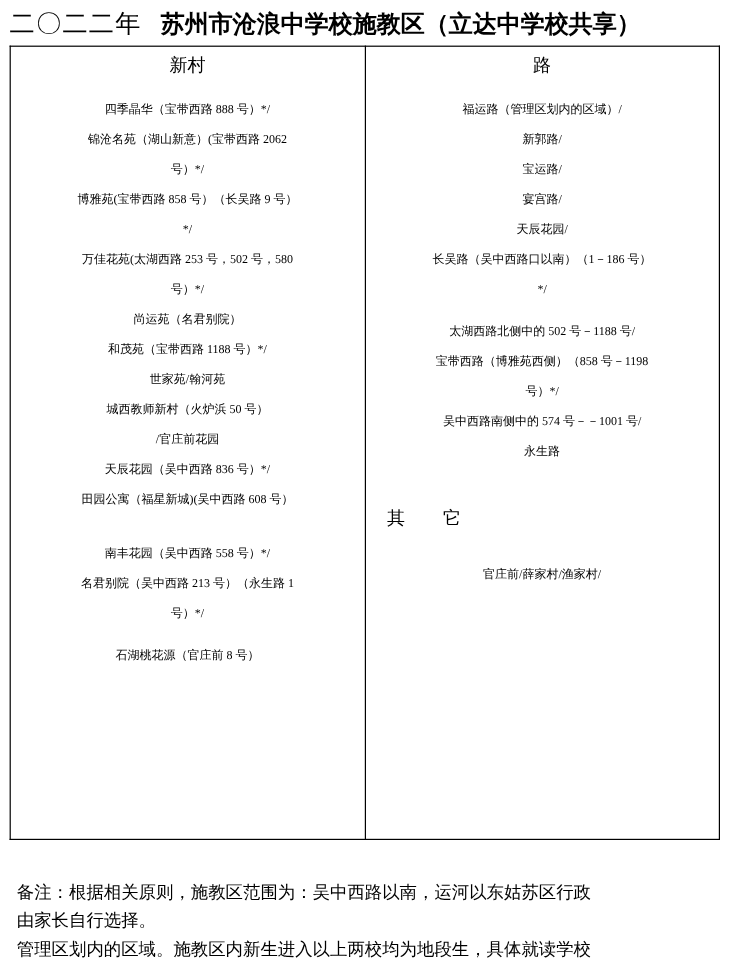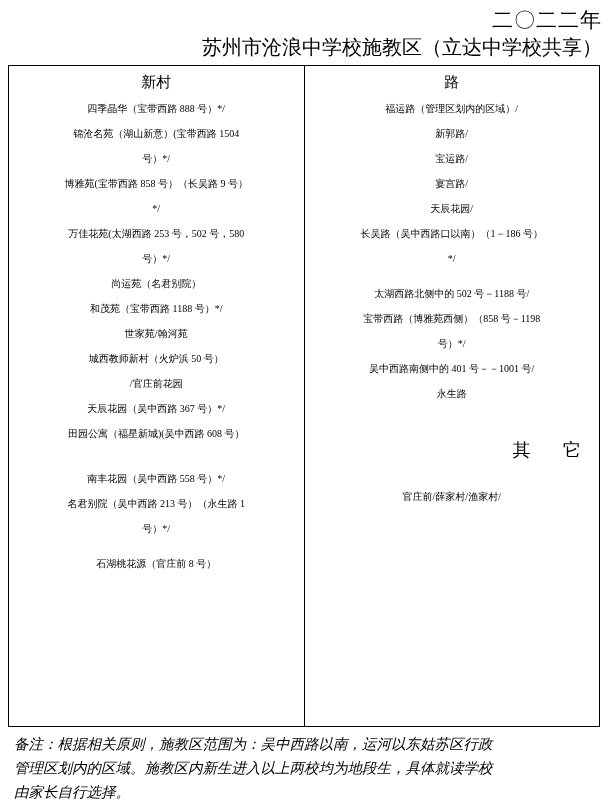--- a/index.html
+++ b/index.html
@@ -20,31 +20,30 @@
     height: 812px;
     position: relative;
     box-sizing: border-box;
     padding: 0;
   }
   .title-row {
     display: flex;
     align-items: flex-end;
     padding: 6px 6px 2px 8px;
     white-space: nowrap;
-    flex-direction: column;
   }
   .title-year {
     font-size: 21px;
     letter-spacing: 1px;
     font-weight: normal;
     font-family: "Liberation Serif", "DejaVu Serif", serif;
   }
   .title-main {
     font-size: 20px;
-    font-weight: normal;
+    font-weight: bold;
     margin-left: 16px;
     letter-spacing: 0px;
   }
   table.main {
     width: 592px;
     margin: 2px auto 0 auto;
     border-collapse: collapse;
     table-layout: fixed;
   }
   table.main td {
@@ -55,78 +54,78 @@
   .col-left { width: 50%; }
   .col-right { width: 50%; }
   .cell-inner {
     padding: 6px 4px 10px 4px;
     height: 660px;
     box-sizing: border-box;
   }
   .hd {
     text-align: center;
     font-size: 15px;
-    margin-bottom: 4px;
+    margin-bottom: 14px;
     line-height: 20px;
   }
   .ln {
     text-align: center;
     font-size: 10px;
     line-height: 25px;
   }
   .spacer-sm { height: 10px; }
   .spacer-md { height: 20px; }
   .spacer-lg { height: 30px; }
   .section-label {
-    text-align: right;
-    font-size: 18px;
+    text-align: left;
+    font-size: 15px;
     line-height: 28px;
     letter-spacing: 14px;
     padding-left: 14px;
   }
   .note {
     position: absolute;
     left: 14px;
     right: 14px;
     bottom: 8px;
     font-size: 14.5px;
     line-height: 24px;
     text-align: justify;
   }
-  .note-line { display: block; font-style: italic; }
+  .note-line { display: block; }
 </style>
 </head>
 <body>
 
 <div class="page">
 
   <div class="title-row">
     <div class="title-year">二〇二二年</div>
     <div class="title-main">苏州市沧浪中学校施教区（立达中学校共享）</div>
   </div>
 
   <table class="main">
     <tbody>
         <tr>
       <td class="col-left">
         <div class="cell-inner">
           <div class="hd">新村</div>
           <div class="ln">四季晶华（宝带西路 888 号）*/</div>
-          <div class="ln">锦沧名苑（湖山新意）(宝带西路 1504</div>
+          <div class="ln">锦沧名苑（湖山新意）(宝带西路 2062</div>
           <div class="ln">号）*/</div>
           <div class="ln">博雅苑(宝带西路 858 号）（长吴路 9 号）</div>
           <div class="ln">*/</div>
           <div class="ln">万佳花苑(太湖西路 253 号，502 号，580</div>
           <div class="ln">号）*/</div>
           <div class="ln">尚运苑（名君别院）</div>
           <div class="ln">和茂苑（宝带西路 1188 号）*/</div>
           <div class="ln">世家苑/翰河苑</div>
           <div class="ln">城西教师新村（火炉浜 50 号）</div>
           <div class="ln">/官庄前花园</div>
-          <div class="ln">天辰花园（吴中西路 367 号）*/</div>
+          <div class="ln">天辰花园（吴中西路 836 号）*/</div>
           <div class="ln">田园公寓（福星新城)(吴中西路 608 号）</div>
           <div class="spacer-md"></div>
           <div class="ln">南丰花园（吴中西路 558 号）*/</div>
           <div class="ln">名君别院（吴中西路 213 号）（永生路 1</div>
           <div class="ln">号）*/</div>
           <div class="spacer-sm"></div>
           <div class="ln">石湖桃花源（官庄前 8 号）</div>
         </div>
       </td>
       <td class="col-right">
@@ -136,31 +135,31 @@
           <div class="ln">新郭路/</div>
           <div class="ln">宝运路/</div>
           <div class="ln">宴宫路/</div>
           <div class="ln">天辰花园/</div>
           <div class="ln">长吴路（吴中西路口以南）（1－186 号）</div>
           <div class="ln">*/</div>
           <div class="spacer-sm"></div>
           <div class="ln">太湖西路北侧中的 502 号－1188 号/</div>
           <div class="ln">宝带西路（博雅苑西侧）（858 号－1198</div>
           <div class="ln">号）*/</div>
-          <div class="ln">吴中西路南侧中的 401 号－－1001 号/</div>
+          <div class="ln">吴中西路南侧中的 574 号－－1001 号/</div>
           <div class="ln">永生路</div>
           <div class="spacer-lg"></div>
           <div class="section-label">其 它</div>
           <div class="spacer-md"></div>
           <div class="ln">官庄前/薛家村/渔家村/</div>
         </div>
       </td>
     </tr>
   </tbody>
     </table>
 
   <div class="note">
     <span class="note-line">备注：根据相关原则，施教区范围为：吴中西路以南，运河以东姑苏区行政</span>
+    <span class="note-line">由家长自行选择。</span>
     <span class="note-line">管理区划内的区域。施教区内新生进入以上两校均为地段生，具体就读学校</span>
-    <span class="note-line">由家长自行选择。</span>
   </div>
 
 </div>
 
 </body></html>

